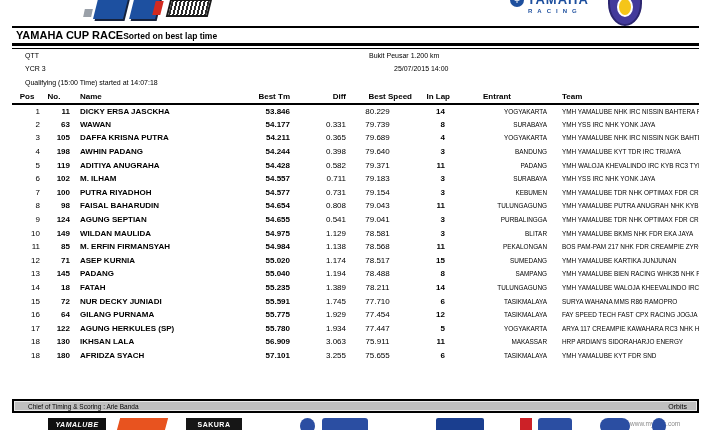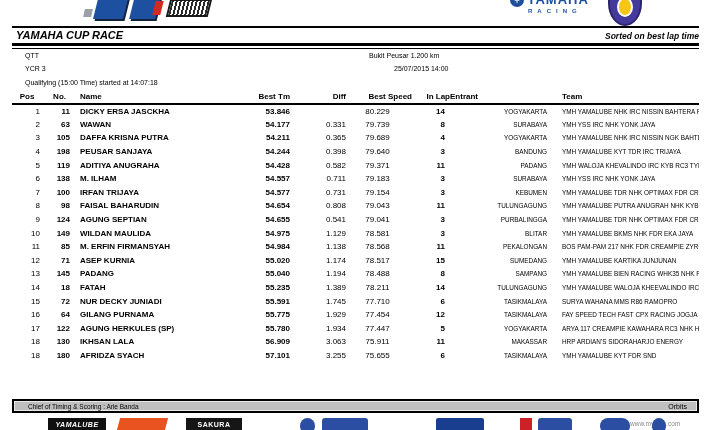--- a/index.html
+++ b/index.html
@@ -23,47 +23,47 @@
     font-size:9px; line-height:14px; text-align:center; }
   .yam-word { font-size:13px; font-weight:bold; color:#1d4f9e; letter-spacing:1px; }
   .yam-sub { font-size:6px; font-weight:bold; color:#1d4f9e; letter-spacing:5px; margin:1px 0 0 18px; }
   .imi-badge { position:absolute; left:608px; top:-12px; width:34px; height:38px;
     background:#433a9b; border:2px solid #2c2670; border-radius:6px 6px 50% 50%/6px 6px 60% 60%;
     display:flex; align-items:center; justify-content:center; }
   .imi-inner { width:16px; height:20px; background:#f5c518; border-radius:50%; border:2px solid #fff; }
 
   
   .rule-top { position:absolute; left:12px; top:26px; width:687px; height:2px; background:#000; }
-  .series-row { position:absolute; left:12px; top:29px; width:687px; display:flex; justify-content:space-between; align-items:flex-end;font-style:italic; }
+  .series-row { position:absolute; left:12px; top:29px; width:687px; display:flex; justify-content:flex-start; align-items:flex-end; }
   .series-title { font-size:11px; font-weight:bold; padding-left:4px; }
   .sort-note { font-size:8.5px; font-weight:bold; }
   .rule-double { position:absolute; left:12px; top:43px; width:687px; height:6px;
     border-top:3px solid #000; border-bottom:1px solid #000; }
   .info-text { position:absolute; font-size:7px; }
   .t-session { left:25px; top:52px; }
   .t-track { left:369px; top:52px; }
   .t-class { left:25px; top:65px; }
   .t-datetime { left:394px; top:65px; }
   .t-status { left:25px; top:79px; }
 
   
   table.results { position:absolute; left:12px; top:88px; width:687px; border-collapse:collapse; table-layout:fixed; }
   .results th { font-size:8px; font-weight:bold; height:16px; vertical-align:bottom;
     border-bottom:2px solid #000; padding:0 0 2px 0; white-space:nowrap; overflow:hidden; }
   .results td { font-size:8px; height:13.6px; padding:0; white-space:nowrap; overflow:hidden; vertical-align:middle; }
   col.w-pos{width:30px} col.w-no{width:30px} col.w-name{width:146px} col.w-best-tm{width:74px}
   col.w-diff{width:56px} col.w-speed{width:64px} col.w-inlap{width:38px} col.w-entrant{width:100px} col.w-team{width:149px}
   th.c-pos{text-align:center} td.c-pos{text-align:right; padding-right:2px}
-  th.c-no{text-align:right; padding-right:6px} td.c-no{text-align:right; padding-right:2px; font-weight:bold}
+  th.c-no{text-align:center; padding-right:6px} td.c-no{text-align:right; padding-right:2px; font-weight:bold}
   th.c-name, td.c-name{text-align:left; padding-left:8px} td.c-name{font-weight:bold}
   th.c-best-tm, td.c-best-tm{text-align:right; padding-right:2px} td.c-best-tm{font-weight:bold}
   th.c-diff, td.c-diff{text-align:right; padding-right:2px}
   th.c-best-speed{text-align:right; padding-right:0} td.c-best-speed{text-align:center; padding-right:5px}
   th.c-in-lap{text-align:right; padding-right:0} td.c-in-lap{text-align:right; padding-right:5px; font-weight:bold}
-  th.c-entrant{text-align:left; padding-right:6px} td.c-entrant{text-align:right; padding-right:3px; font-size:6.4px}
+  th.c-entrant{text-align:center; padding-right:6px} td.c-entrant{text-align:right; padding-right:3px; font-size:6.4px}
   th.c-team, td.c-team{text-align:left; padding-left:12px} td.c-team{font-size:6.4px}
 
   
   .chief-bar { position:absolute; left:12px; top:399px; width:687px; height:14px;
     background:#bfbfbf; border:2px solid #000; box-shadow:inset 0 0 0 1px #e8e8e8;
     display:flex; justify-content:space-between; align-items:center; padding:0 10px 0 14px; }
   .chief-label { font-size:6.5px; }
   .orbits-label { font-size:7px; }
   .mylaps { position:absolute; left:630px; top:420px; font-size:6.5px; color:#8a8a8a; }
   .sponsors { position:absolute; left:0; top:418px; width:725px; height:12px; overflow:hidden; }
@@ -167,54 +167,54 @@
           <td class="c-best-tm">54.211</td>
           <td class="c-diff">0.365</td>
           <td class="c-best-speed">79.689</td>
           <td class="c-in-lap">4</td>
           <td class="c-entrant">YOGYAKARTA</td>
           <td class="c-team">YMH YAMALUBE NHK IRC NISSIN NGK BAHTERA R.T</td>
         </tr>
         <tr>
           <td class="c-pos">4</td>
           <td class="c-no">198</td>
-          <td class="c-name">PEUSAR SANJAYA</td>
+          <td class="c-name">AWHIN PADANG</td>
           <td class="c-best-tm">54.244</td>
           <td class="c-diff">0.398</td>
           <td class="c-best-speed">79.640</td>
           <td class="c-in-lap">3</td>
           <td class="c-entrant">BANDUNG</td>
           <td class="c-team">YMH YAMALUBE KYT TDR IRC TRIJAYA</td>
         </tr>
         <tr>
           <td class="c-pos">5</td>
           <td class="c-no">119</td>
           <td class="c-name">ADITIYA ANUGRAHA</td>
           <td class="c-best-tm">54.428</td>
           <td class="c-diff">0.582</td>
           <td class="c-best-speed">79.371</td>
           <td class="c-in-lap">11</td>
           <td class="c-entrant">PADANG</td>
           <td class="c-team">YMH WALOJA KHEVALINDO IRC KYB RC3 TYB K-OIL MADIUN</td>
         </tr>
         <tr>
           <td class="c-pos">6</td>
-          <td class="c-no">138</td>
+          <td class="c-no">102</td>
           <td class="c-name">M. ILHAM</td>
           <td class="c-best-tm">54.557</td>
           <td class="c-diff">0.711</td>
           <td class="c-best-speed">79.183</td>
           <td class="c-in-lap">3</td>
           <td class="c-entrant">SURABAYA</td>
           <td class="c-team">YMH YSS IRC NHK YONK JAYA</td>
         </tr>
         <tr>
           <td class="c-pos">7</td>
           <td class="c-no">100</td>
-          <td class="c-name">IRFAN TRIJAYA</td>
+          <td class="c-name">PUTRA RIYADHOH</td>
           <td class="c-best-tm">54.577</td>
           <td class="c-diff">0.731</td>
           <td class="c-best-speed">79.154</td>
           <td class="c-in-lap">3</td>
           <td class="c-entrant">KEBUMEN</td>
           <td class="c-team">YMH YAMALUBE TDR NHK OPTIMAX FDR CREAMPIE RC3</td>
         </tr>
         <tr>
           <td class="c-pos">8</td>
           <td class="c-no">98</td>

